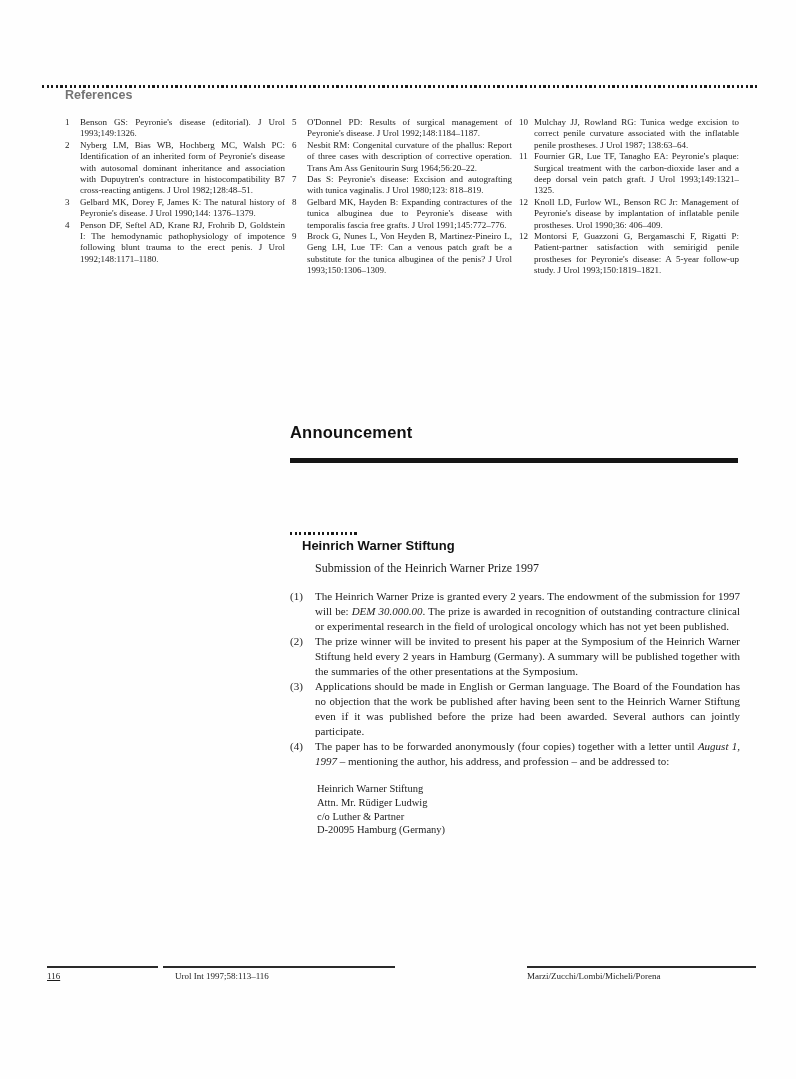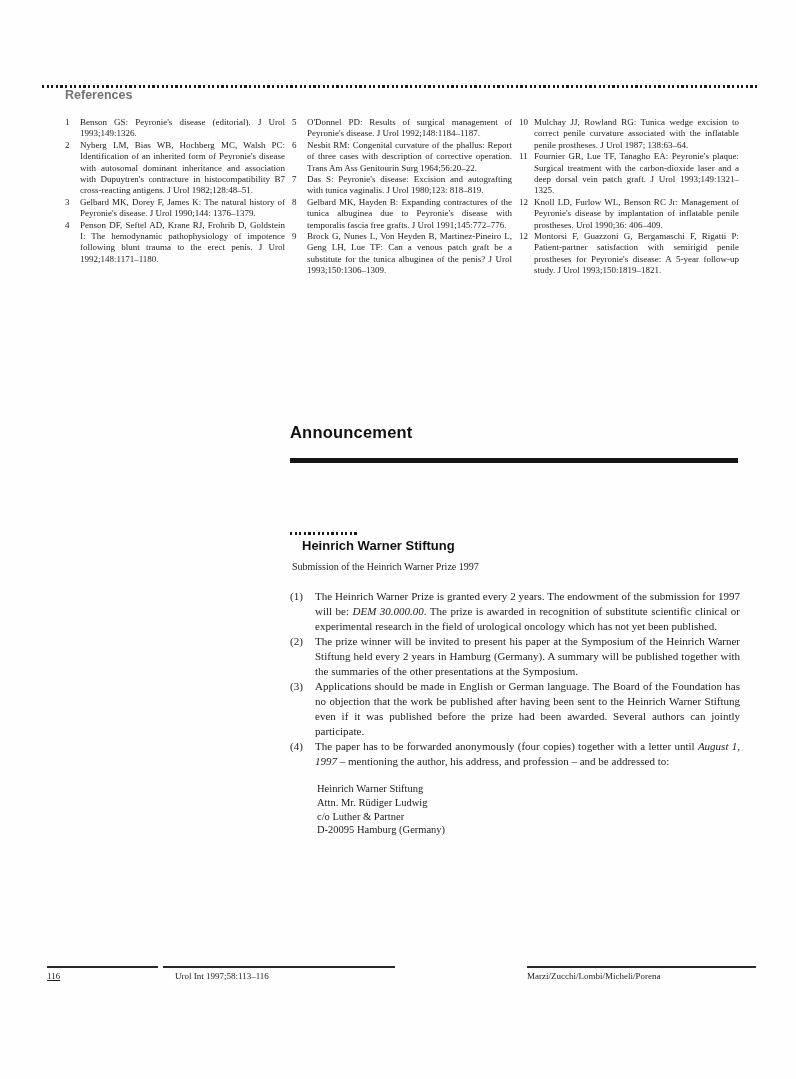--- a/index.html
+++ b/index.html
@@ -40,22 +40,22 @@
     letter-spacing:0.2px;
   }
   .ann-bar{position:absolute;left:290px;top:458px;width:448px;height:5px;background:#151515;}
   .mini-dotted{position:absolute;left:290px;top:532px;width:68px;height:3px;}
   .stiftung-title{
     position:absolute;left:302px;top:538px;margin:0;
     font-family:"Liberation Sans", sans-serif;
     font-weight:bold;font-size:13px;color:#111;
   }
   .stiftung-subtitle{
-    position:absolute;left:292px;top:561px;
-    font-size:10px;color:#1c1c1c;
+    position:absolute;left:315px;top:561px;
+    font-size:12px;color:#1c1c1c;
   }
   .ann-body{
     position:absolute;left:290px;top:589px;width:450px;
     font-size:11px;line-height:15px;color:#1c1c1c;
   }
   .ann-item{display:flex;}
   .ann-num{flex:0 0 25px;}
   .ann-text{flex:1;text-align:justify;}
   .ann-text .it{font-style:italic;}
   .address-block{margin:13px 0 0 27px;font-size:10.5px;line-height:13.8px;}
@@ -144,21 +144,21 @@
 
   <div class="dotted mini-dotted"></div>
 
   <h3 class="stiftung-title">Heinrich Warner Stiftung</h3>
 
   <div class="stiftung-subtitle">Submission of the Heinrich Warner Prize 1997</div>
 
   <div class="ann-body" id="ann-body">
       <div class="ann-item">
         <span class="ann-num">(1)</span>
-        <span class="ann-text"><span>The Heinrich Warner Prize is granted every 2 years. The endowment of the submission for 1997 will be: </span><span class="it">DEM 30.000.00</span><span>. The prize is awarded in recognition of substitute scientific clinical or experimental research in the field of urological oncology which has not yet been published.</span></span>
+        <span class="ann-text"><span>The Heinrich Warner Prize is granted every 2 years. The endowment of the submission for 1997 will be: </span><span class="it">DEM 30.000.00</span><span>. The prize is awarded in recognition of outstanding contracture clinical or experimental research in the field of urological oncology which has not yet been published.</span></span>
       </div>
       <div class="ann-item">
         <span class="ann-num">(2)</span>
         <span class="ann-text"><span>The prize winner will be invited to present his paper at the Symposium of the Heinrich Warner Stiftung held every 2 years in Hamburg (Germany). A summary will be published together with the summaries of the other presentations at the Symposium.</span></span>
       </div>
       <div class="ann-item">
         <span class="ann-num">(3)</span>
         <span class="ann-text"><span>Applications should be made in English or German language. The Board of the Foundation has no objection that the work be published after having been sent to the Heinrich Warner Stiftung even if it was published before the prize had been awarded. Several authors can jointly participate.</span></span>
       </div>
       <div class="ann-item">

